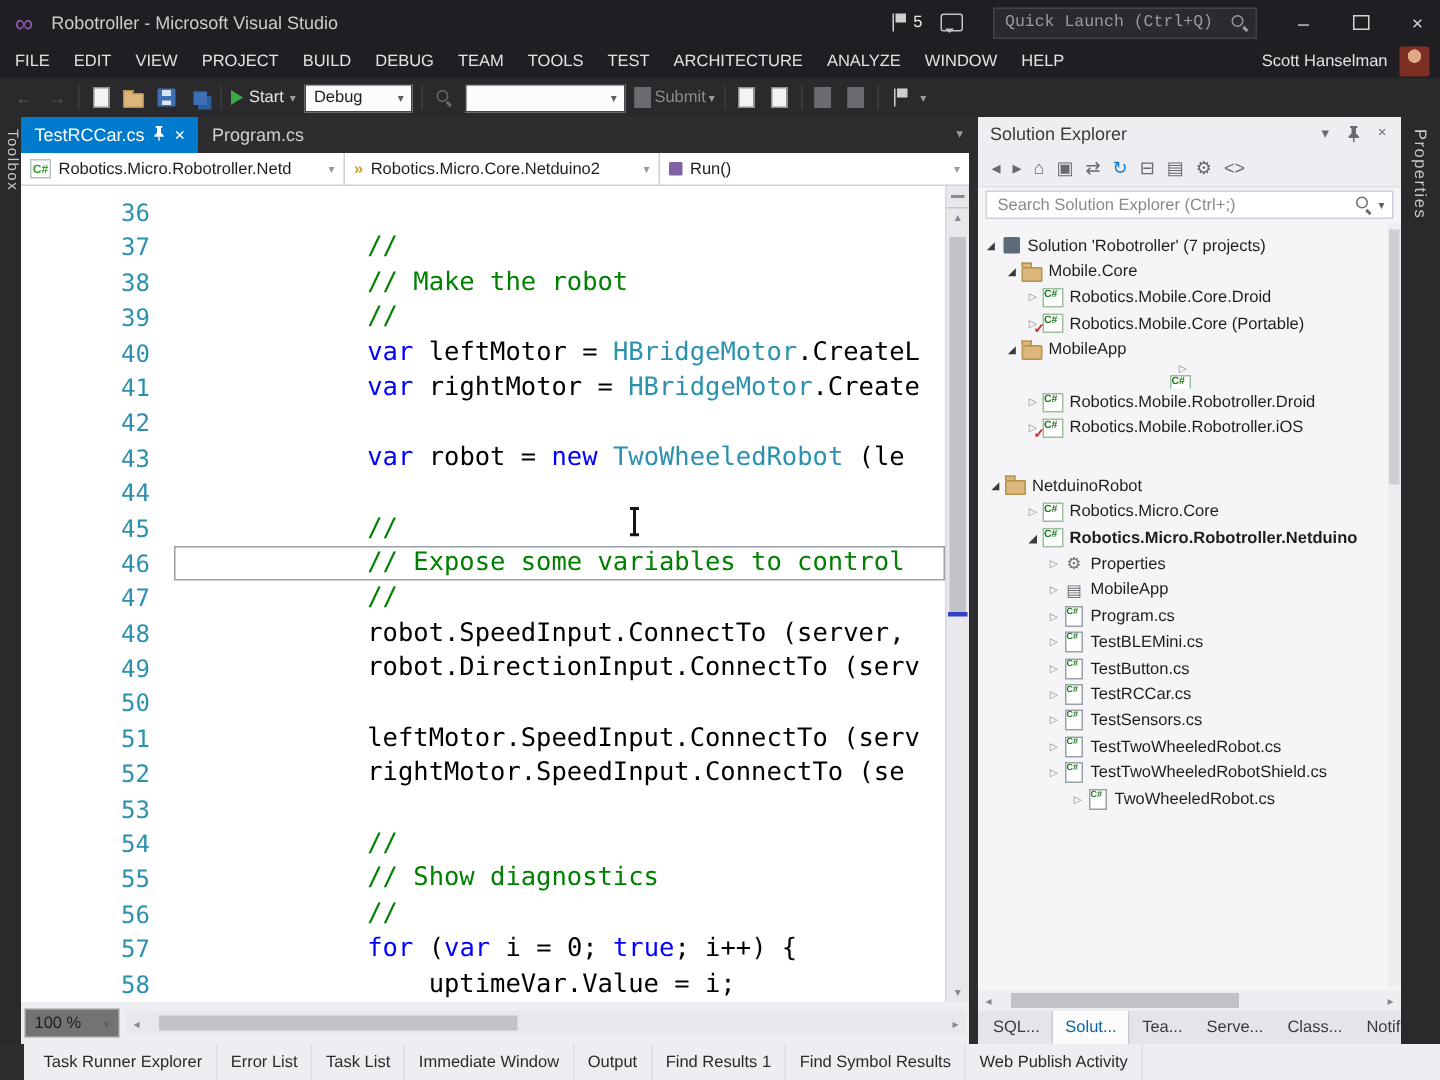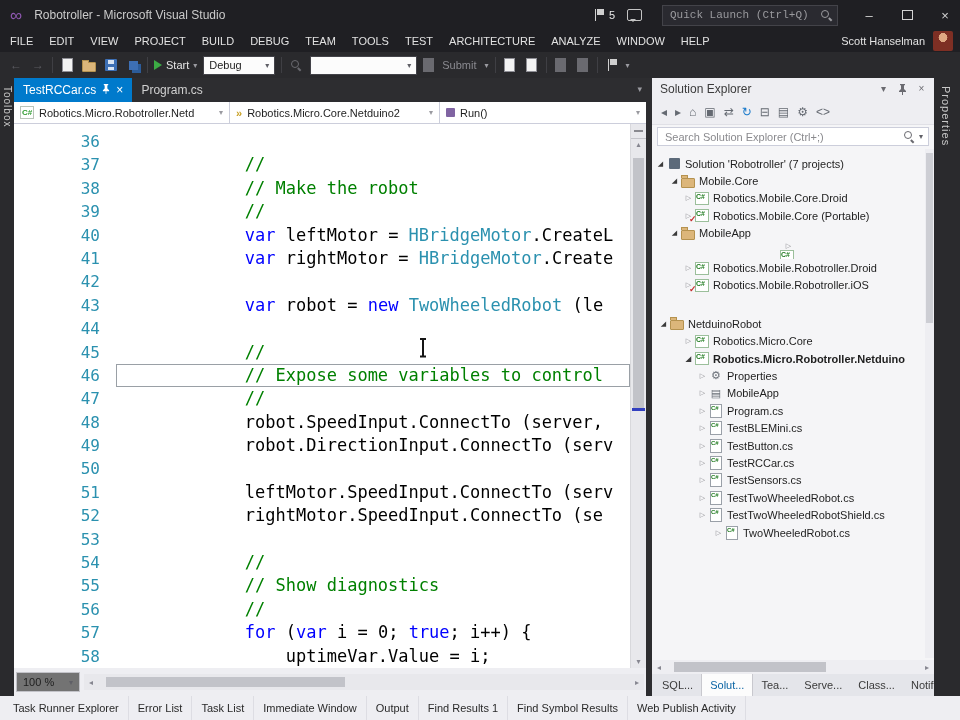--- a/index.html
+++ b/index.html
@@ -66,21 +66,21 @@
   .save-ic{width:12px;height:12px;background:#3d6fb4;border-radius:1px;position:relative;display:inline-block}
   .save-ic::before{content:"";position:absolute;top:1px;left:3px;right:3px;height:4px;background:#d9e4f2}
   .save-ic::after{content:"";position:absolute;bottom:1px;left:3px;right:3px;height:3px;background:#d9e4f2}
   .saveall-ic{width:9px;height:9px;background:#3d6fb4;box-shadow:3px 3px 0 #2c5c9a;display:inline-block}
   .start-btn{display:flex;align-items:center;gap:4px;color:#e6e6e6;font-size:11px}
   .play-ic{width:0;height:0;border-left:8px solid #3cab44;border-top:5px solid transparent;border-bottom:5px solid transparent;display:inline-block}
   .dd{font-size:8px;color:#9a9aa0}
   .dd.dark{color:#5f5f66}
   .combo{height:19px;background:#fcfcfc;border:1px solid #434349;display:flex;align-items:center;
          justify-content:space-between;padding:0 5px;font-size:11px;color:#1e1e1e;box-sizing:border-box}
-  .submit{display:flex;align-items:center;gap:8px;color:#8a8a90;font-size:11px}
+  .submit{display:flex;align-items:center;gap:2px;color:#8a8a90;font-size:11px}
 
   
   .workspace{position:absolute;top:78px;left:0;right:0;bottom:24px;background:#2d2d30}
   .strip{position:absolute;top:0;bottom:0;background:#2a2a2d}
   .strip.left{left:0;width:14px}
   .strip.right{right:0;width:26px}
   .vlabel{writing-mode:vertical-rl;color:#c8c8c8;font-size:10px;margin-top:8px;display:block;letter-spacing:1px;margin-left:2px}
   .strip.right .vlabel{font-size:11px;margin-left:6px}
 
   
@@ -161,21 +161,21 @@
   .t-refs{color:#6a7078;font-size:11px}
   .mark{position:absolute;left:-6px;bottom:-2px;color:#c42b2b;font-size:9px;font-weight:bold}
   .sol-vscroll{position:absolute;top:71px;bottom:38px;right:0;width:9px;background:#eeeef2}
   .sv-thumb{position:absolute;left:1px;right:1px;top:4px;height:170px;background:#cdced4}
   .sol-hscroll{position:absolute;bottom:22px;left:0;right:0;height:14px;display:flex;align-items:center;background:#eeeef2}
   .sol-tabs{position:absolute;bottom:0;left:0;right:0;height:22px;display:flex;background:#e4e5ea;align-items:stretch;padding-left:2px}
   .stab{padding:0 8px;font-size:11px;color:#3b3b3b;display:flex;align-items:center}
   .stab.active{background:#fcfcfc;color:#0a64a4;border-left:1px solid #c8c8ce;border-right:1px solid #c8c8ce}
 
   
-  .bottom-bar{position:absolute;left:0;right:0;bottom:0;height:24px;background:#eeeef2;
+  .bottom-bar{position:absolute;left:16px;right:0;bottom:0;height:24px;background:#eeeef2;
               display:flex;align-items:center;padding-left:4px}
   .btab{padding:0 9px;font-size:11px;color:#2a2a2a;height:100%;display:flex;align-items:center;border-right:1px solid #dddde3}
 </style>
 </head>
 <body>
 
 <div class="titlebar">
   <span class="vs-logo g-inf"></span>
   <span class="title-text">Robotroller - Microsoft Visual Studio</span>
   <span class="flex-sp"></span>

